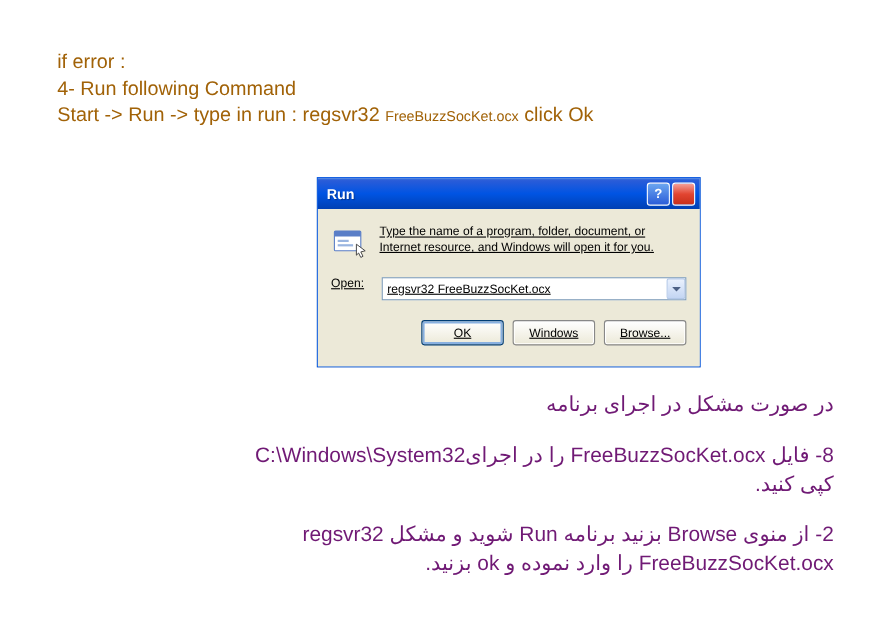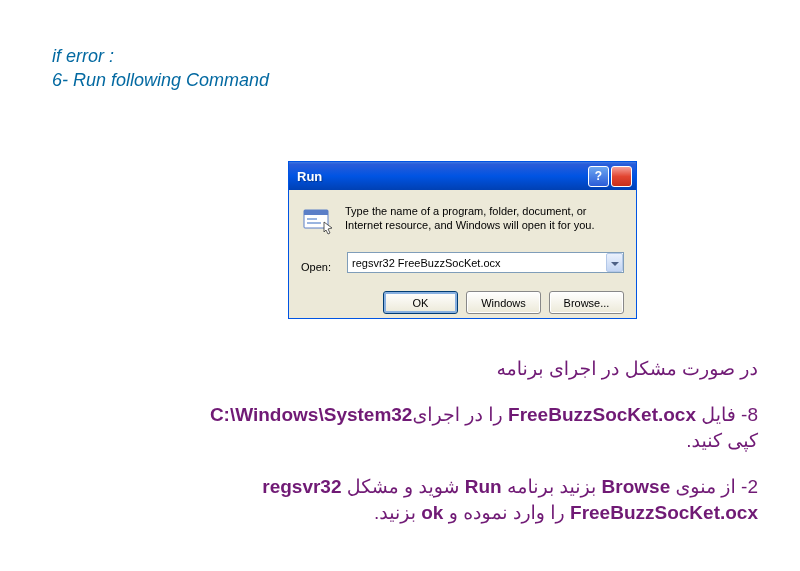--- a/index.html
+++ b/index.html
@@ -11,22 +11,21 @@
       background: #fff;
       font-family: Arial, Tahoma, sans-serif;
       position: relative;
     }
     .instructions-en {
       position: absolute;
       left: 52px;
       top: 44px;
       font-size: 18px;
       line-height: 24px;
-      color: #0369a1;
-      font-style: italic;
+      color: #a16207;
     }
     .small-code { font-size: 13px; }
     .run-dialog {
       position: absolute;
       left: 288px;
       top: 161px;
       width: 349px;
       border: 1px solid #0054E3;
       background: #ECE9D8;
       font-family: Tahoma, Arial, sans-serif;
@@ -60,22 +59,23 @@
     }
     .help-btn {
       background: linear-gradient(to bottom, #6CA6F0, #2A5CD8);
       color: #fff;
     }
     .close-btn {
       background: linear-gradient(to bottom, #F5A19A, #E24531, #C72F1A);
       color: #fff;
     }
     .dialog-body {
-      padding: 14px 12px 4px 12px;
+      padding: 14px 12px 19px 12px;
       background: #ECE9D8;
+      text-decoration: underline;
     }
     .body-row {
       display: flex;
       align-items: flex-start;
       gap: 12px;
       margin-bottom: 16px;
     }
     .run-icon {
       width: 32px;
       height: 32px;
@@ -84,21 +84,21 @@
     }
     .run-icon svg { width: 32px; height: 32px; }
     .run-desc {
       font-size: 11px;
       color: #000;
       line-height: 14px;
       flex: 1;
     }
     .open-row {
       display: flex;
-      align-items: flex-end;
+      align-items: flex-start;
       gap: 10px;
       margin-bottom: 18px;
     }
     .open-label {
       font-size: 11px;
       width: 36px;
     }
     .combobox {
       flex: 1;
       height: 21px;
@@ -151,28 +151,31 @@
       right: 42px;
       top: 356px;
       text-align: right;
       direction: rtl;
       font-size: 19px;
       line-height: 26px;
       color: #701a75;
       width: 560px;
     }
     .instructions-fa p { margin: 0 0 20px 0; }
-    .ltr { direction: ltr; unicode-bidi: embed; font-weight: bold; }
+    .ltr { direction: ltr; unicode-bidi: embed; font-weight: normal; }
   </style>
 </head>
 <body>
 
 <div class="instructions-en">
   <div>if error :</div>
-  <div>6- Run following Command</div>
+  <div>4- Run following Command</div>
+  <div>
+    <span>Start -&gt; Run -&gt; type in run :  regsvr32 </span><span class="small-code">FreeBuzzSocKet.ocx</span><span>   click Ok</span>
+  </div>
 </div>
 
 <div class="run-dialog">
   <div class="titlebar">
     <span class="titlebar-title">Run</span>
     <div class="tb-btn help-btn">
       <span>?</span>
     </div>
     <div class="tb-btn close-btn">
       <span>

